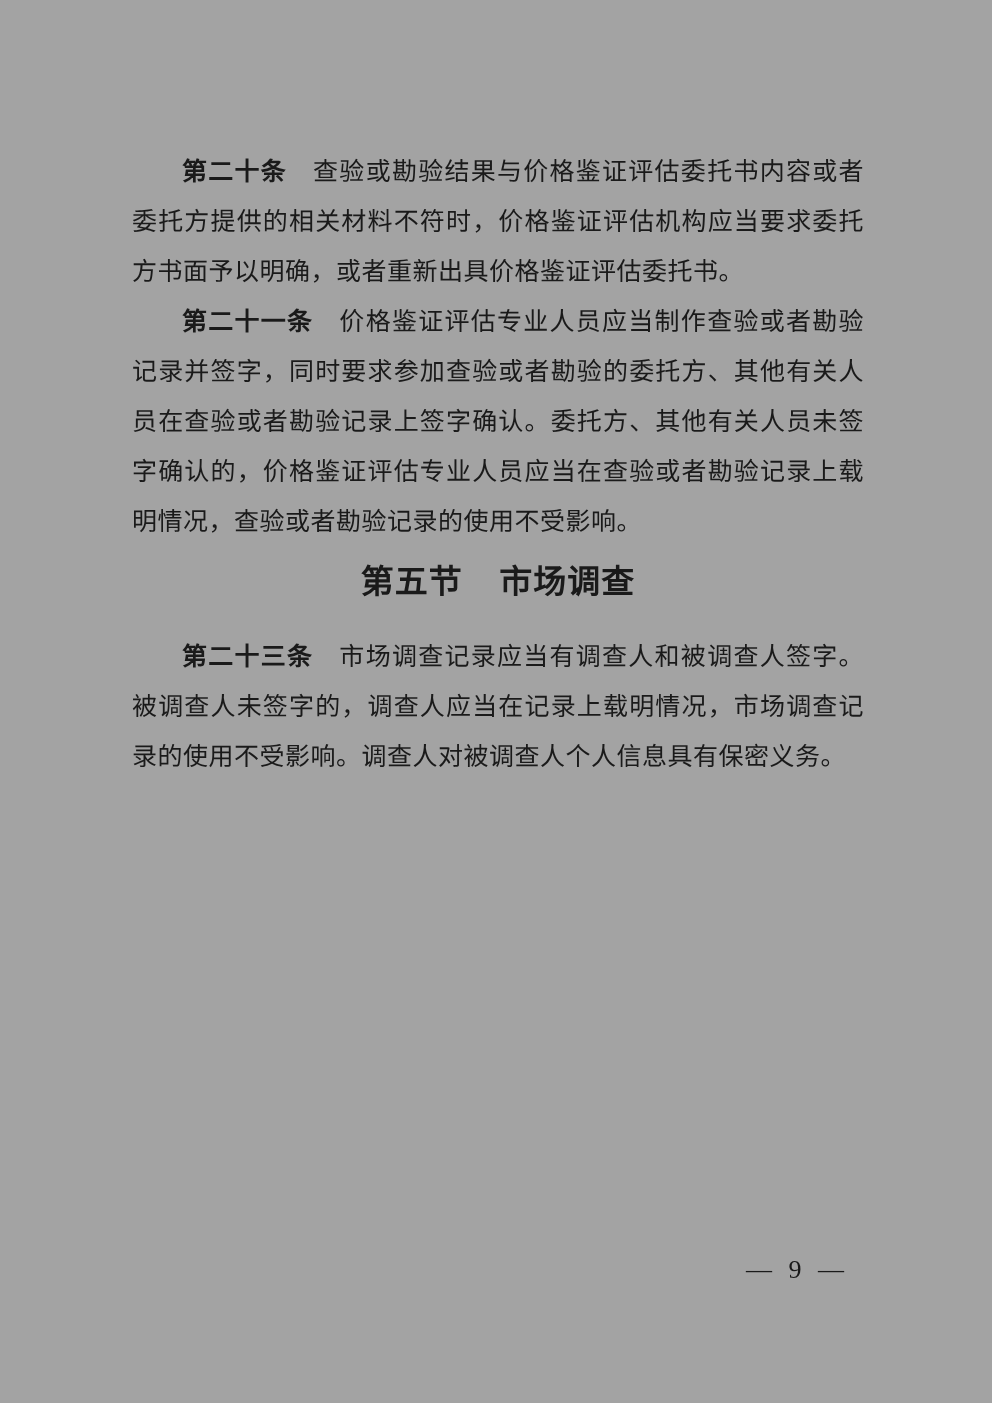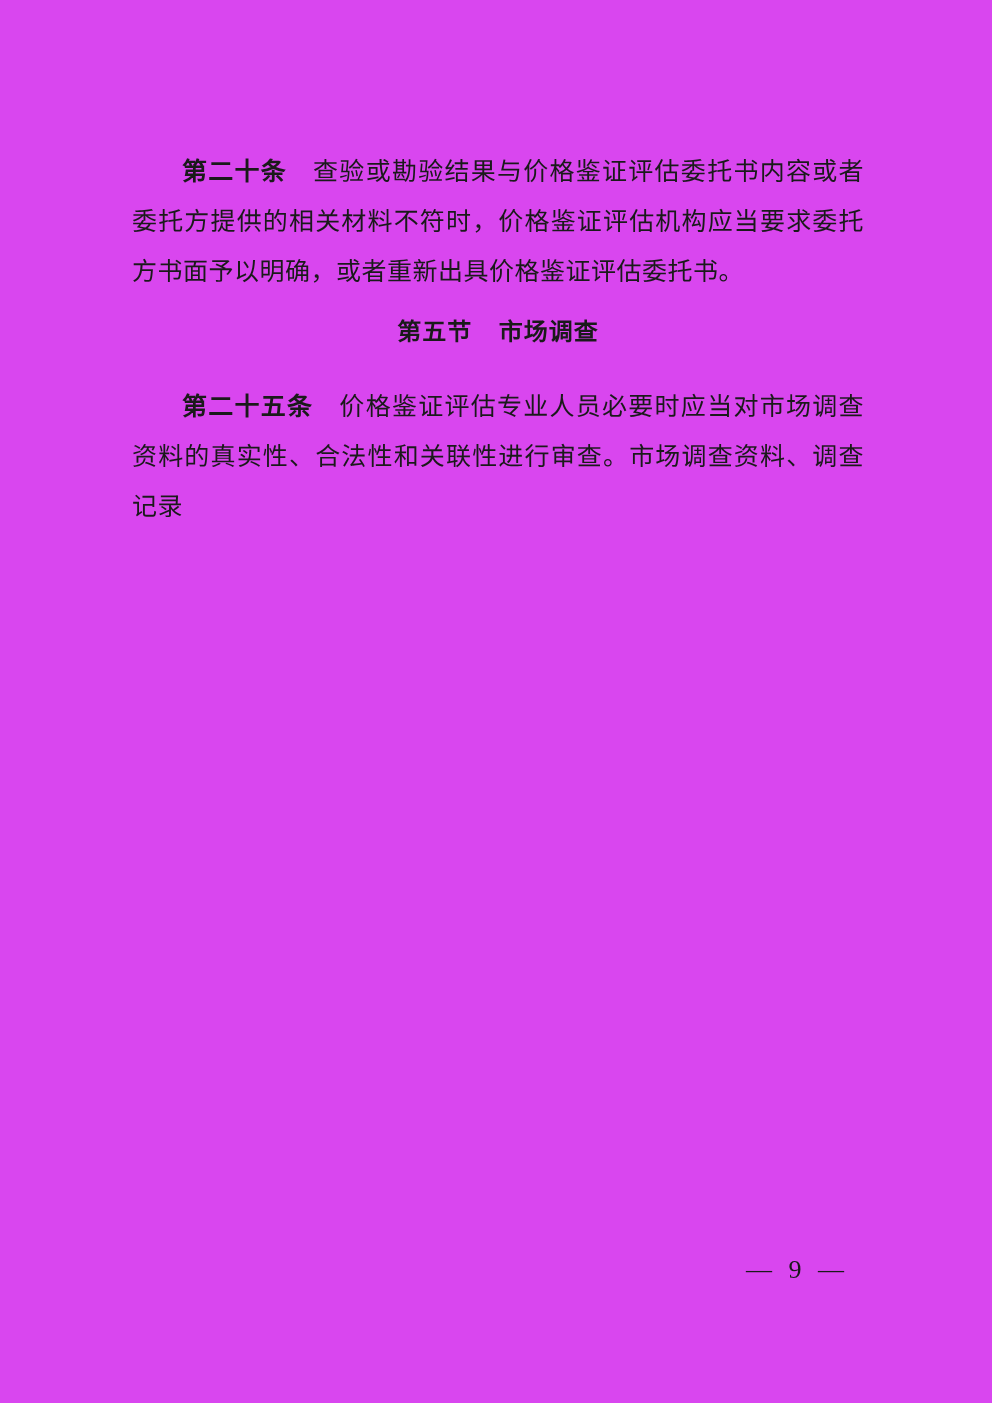--- a/index.html
+++ b/index.html
@@ -5,21 +5,21 @@
 <style>
   html, body {
     margin: 0;
     padding: 0;
     background: #ffffff;
   }
   .page {
     position: relative;
     width: 992px;
     height: 1403px;
-    background: #d946ef;
+    background: #a3a3a3;
     font-family: "Liberation Serif", "DejaVu Serif", serif;
     color: #1a1a1a;
     overflow: hidden;
     box-sizing: border-box;
   }
   .content {
     position: absolute;
     left: 132px;
     top: 147px;
     width: 732px;
@@ -33,21 +33,21 @@
     text-indent: 2em;
     letter-spacing: 0.5px;
   }
   .art-num {
     font-weight: 700;
     margin-right: 26px;
     font-family: "Liberation Serif", "DejaVu Serif", serif;
   }
   h2.section-heading {
     margin: 10px 0 25px 0;
-    font-size: 24px;
+    font-size: 33px;
     line-height: 50px;
     font-weight: 700;
     text-align: center;
     letter-spacing: 1px;
   }
   .heading-title {
     margin-left: 1.1em;
   }
   .footer {
     position: absolute;
@@ -61,24 +61,25 @@
   }
 </style>
 </head>
 <body>
 
 <div class="page">
   <div class="content">
 
     <p class="article"><span class="art-num">第二十条</span><span>查验或勘验结果与价格鉴证评估委托书内容或者委托方提供的相关材料不符时，价格鉴证评估机构应当要求委托方书面予以明确，或者重新出具价格鉴证评估委托书。</span></p>
 
+    <p class="article"><span class="art-num">第二十一条</span><span>价格鉴证评估专业人员应当制作查验或者勘验记录并签字，同时要求参加查验或者勘验的委托方、其他有关人员在查验或者勘验记录上签字确认。委托方、其他有关人员未签字确认的，价格鉴证评估专业人员应当在查验或者勘验记录上载明情况，查验或者勘验记录的使用不受影响。</span></p>
 
     <h2 class="section-heading"><span>第五节</span><span class="heading-title">市场调查</span></h2>
 
 
+    <p class="article"><span class="art-num">第二十三条</span><span>市场调查记录应当有调查人和被调查人签字。被调查人未签字的，调查人应当在记录上载明情况，市场调查记录的使用不受影响。调查人对被调查人个人信息具有保密义务。</span></p>
 
 
-    <p class="article"><span class="art-num">第二十五条</span><span>价格鉴证评估专业人员必要时应当对市场调查资料的真实性、合法性和关联性进行审查。市场调查资料、调查记录</span></p>
 
   </div>
 
   <div class="footer"><span>— 9 —</span></div>
 </div>
 
 </body></html>

